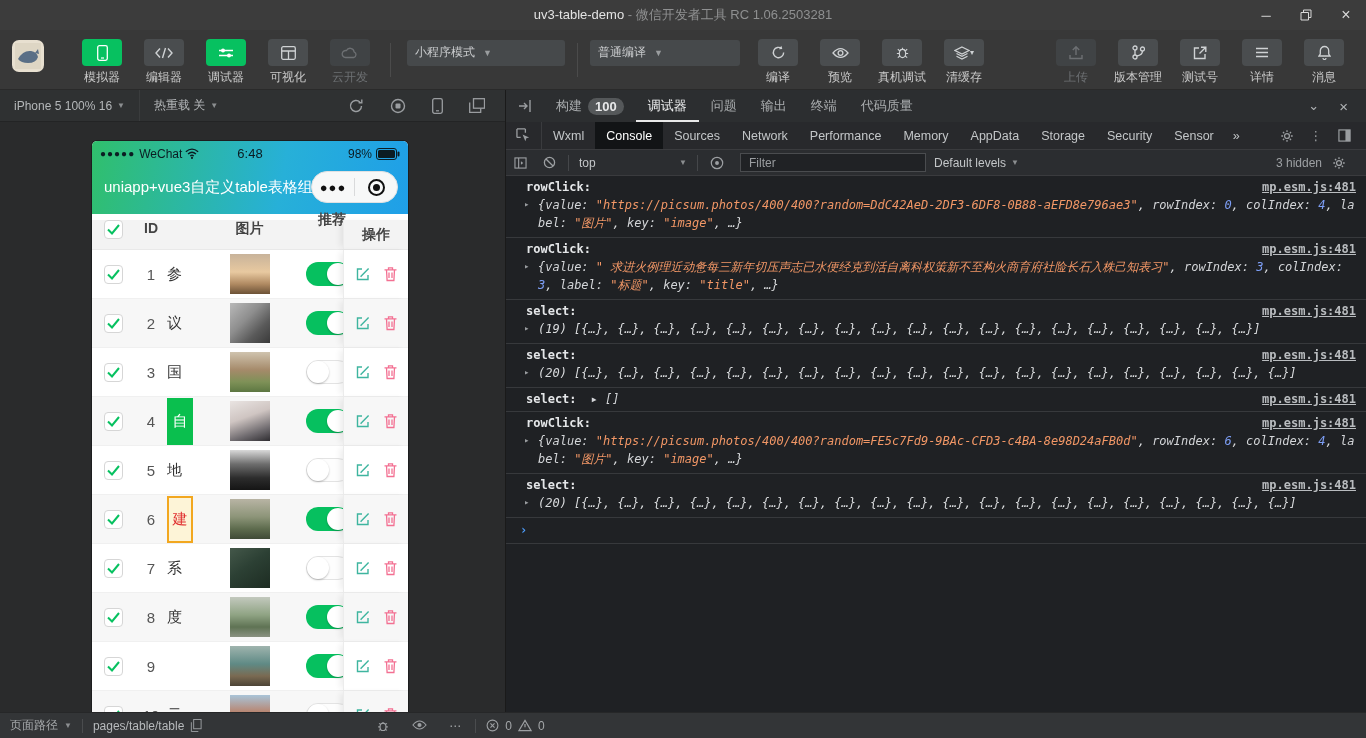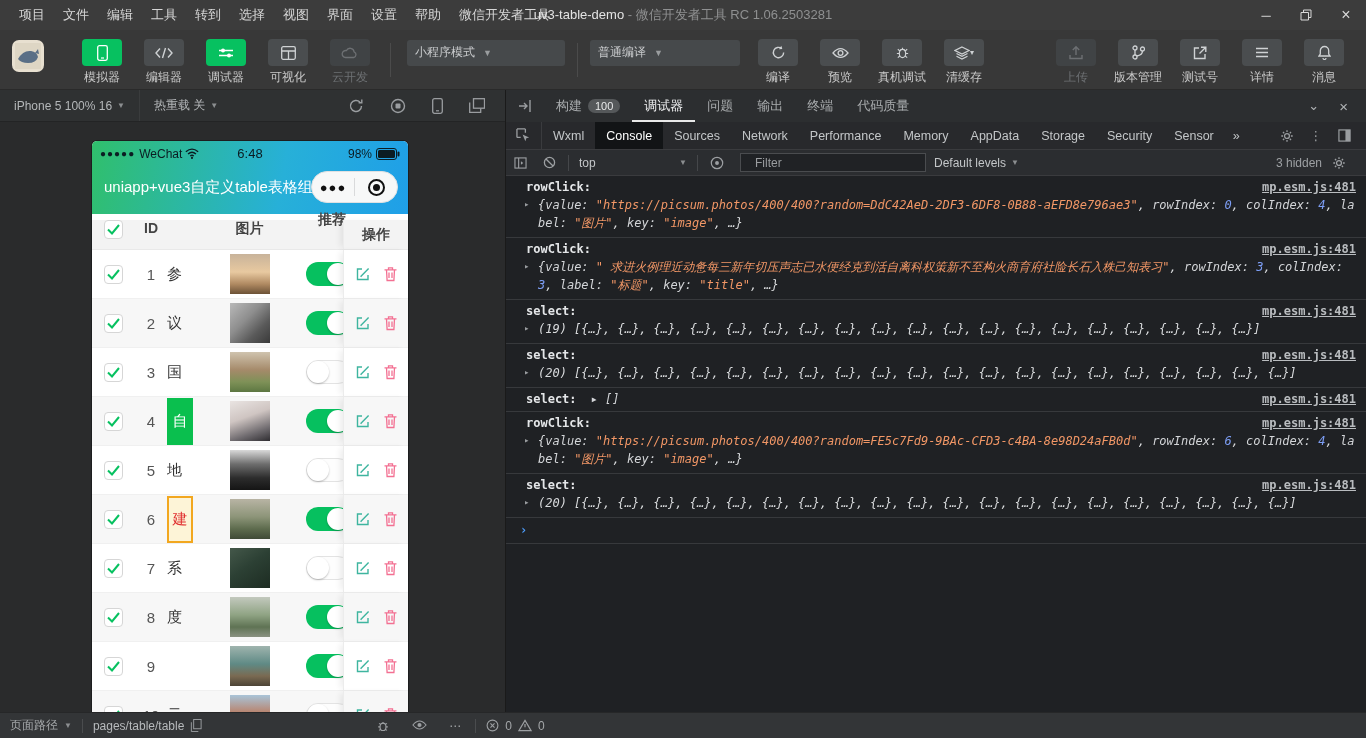--- a/index.html
+++ b/index.html
@@ -98,41 +98,41 @@
   .c-toggle .hdr-label { position:absolute; top:-9px; left:10px; font-size:14px; color:#444; font-weight:bold; }
 
   
   #debug-panel { position:absolute; top:90px; left:505px; right:0; bottom:26px; background:#1f2124;
     border-left:1px solid #1a1a1a; display:flex; flex-direction:column; }
   #debug-tabs { height:32px; background:#2c2e30; display:flex; align-items:center; color:#a9acae;
     font-size:13px; flex:none; }
   .dbg-icon { padding:0 12px; color:#9a9da0; }
   .dbg-tab { padding:0 12px; height:100%; display:flex; align-items:center; gap:6px; }
   .dbg-tab.active { color:#f0f1f2; box-shadow:inset 0 -2px 0 #e8e8e8; }
-  .badge { background:#55585a; color:#e8e9ea; border-radius:9px; font-size:11px; padding:1px 7px; }
+  .badge { background:#55585a; color:#e8e9ea; border-radius:9px; font-size:13px; padding:1px 7px;font-weight:bold; }
   #debug-tabs .right { margin-left:auto; display:flex; gap:4px; padding-right:10px; color:#b0b3b5; }
   #debug-tabs .right span { padding:0 8px; }
 
   #devtools-tabs { height:28px; background:#28292c; border-bottom:1px solid #3a3b3e; display:flex;
     align-items:center; color:#c3c6c8; font-size:12.5px; flex:none; }
   .dt-inspect { padding:0 10px; border-right:1px solid #3a3b3e; height:100%; display:flex; align-items:center; color:#9a9da0; }
   .dt-tab { padding:0 11px; height:100%; display:flex; align-items:center; }
   .dt-tab.active { background:#121416; color:#fff; }
   .dt-more { padding:0 8px; color:#c3c6c8; }
   #devtools-tabs .right { margin-left:auto; display:flex; align-items:center; gap:2px; padding-right:8px; color:#9a9da0; }
   #devtools-tabs .right span { padding:0 7px; }
 
   #console-toolbar { height:26px; background:#2b2d30; border-bottom:1px solid #3a3b3e; display:flex;
     align-items:center; color:#9da0a3; font-size:12px; flex:none; }
   .ct-icon { padding:0 8px; }
   .ct-sep { width:1px; height:16px; background:#45474a; margin:0 4px; }
   #ctx-select { width:120px; display:flex; justify-content:space-between; align-items:center;
     color:#c3c6c8; padding:0 6px; }
   #filter-input { width:186px; height:19px; background:#202225; border:1px solid #4a4c4f; color:#c8cbcd;
-    font-size:12px; padding:0 14px; margin:0 8px; font-family:"Liberation Sans",sans-serif; }
+    font-size:12px; padding:0 8px; margin:0 8px; font-family:"Liberation Sans",sans-serif; }
   #filter-input::placeholder { color:#9a9da0; }
   #levels-dd { color:#c3c6c8; display:flex; align-items:center; gap:5px; }
   #console-toolbar .right { margin-left:auto; display:flex; align-items:center; padding-right:20px; gap:10px; }
 
   #console-logs { flex:1; overflow:hidden; font-family:"DejaVu Sans Mono", monospace; font-size:12px; }
   .log-entry { border-bottom:1px solid #37393c; padding:4px 10px 5px 20px; position:relative; }
   .log-head { display:flex; align-items:baseline; }
   .log-event { color:#e4e6e8; font-weight:bold; }
   .log-inline { margin-left:14px; color:#d3d5d8; font-style:italic; }
   .log-source { margin-left:auto; color:#b9bcbf; text-decoration:underline; font-weight:bold; white-space:nowrap; }
@@ -151,33 +151,20 @@
   #statusbar .seg { display:flex; align-items:center; gap:6px; padding:0 10px; }
   #statusbar .divider { width:1px; height:14px; background:#4a4c4e; }
   #sb-icons { display:flex; gap:22px; padding:0 14px; margin-left:150px; }
 
   svg { display:block; }
 </style>
 </head>
 <body>
 
 <div id="titlebar">
-  <div class="menus" id="menubar">
-      <span class="menu-item">项目</span>
-      <span class="menu-item">文件</span>
-      <span class="menu-item">编辑</span>
-      <span class="menu-item">工具</span>
-      <span class="menu-item">转到</span>
-      <span class="menu-item">选择</span>
-      <span class="menu-item">视图</span>
-      <span class="menu-item">界面</span>
-      <span class="menu-item">设置</span>
-      <span class="menu-item">帮助</span>
-      <span class="menu-item">微信开发者工具</span>
-    </div>
   <div class="win-title">
     <span class="proj">uv3-table-demo</span>
     <span class="suffix"> <span>- 微信开发者工具 RC 1.06.2503281</span></span>
   </div>
   <div class="win-controls">
     <div class="win-btn">─</div>
     <div class="win-btn">
       <svg width="12" height="12" viewBox="0 0 12 12">
           <path d="M3.5 3.5 V1 h7.5 v7.5 H8.5 M1 3.5 h7.5 V11 H1 Z" fill="none" stroke="#d8d8d8"></path>
         </svg>

